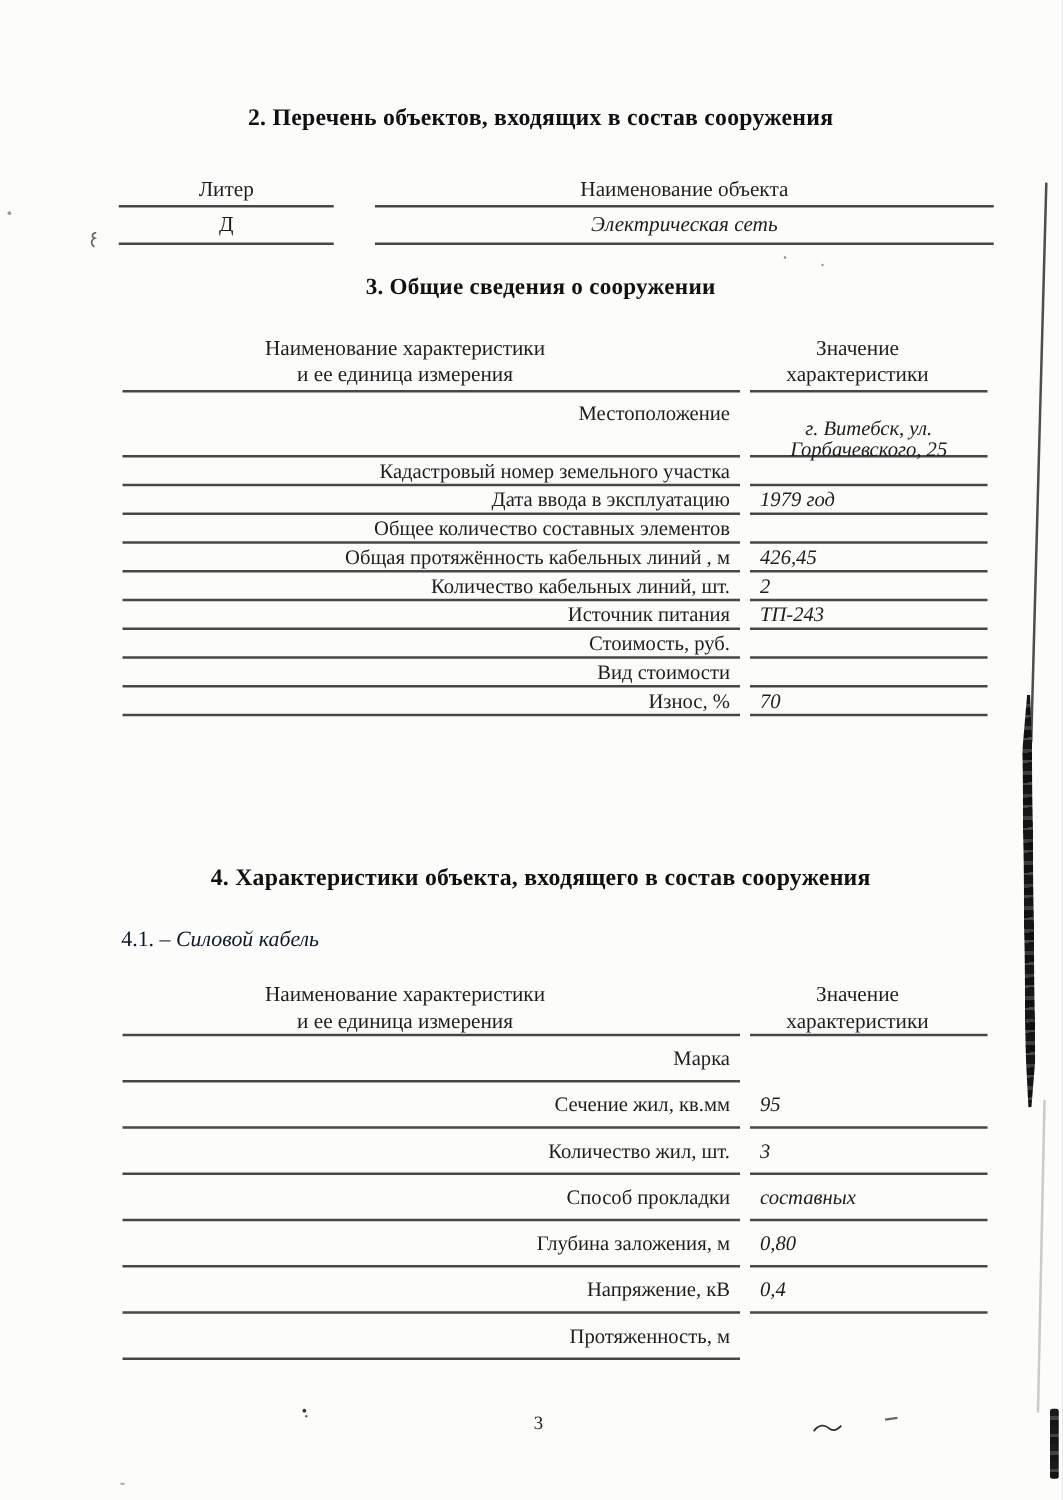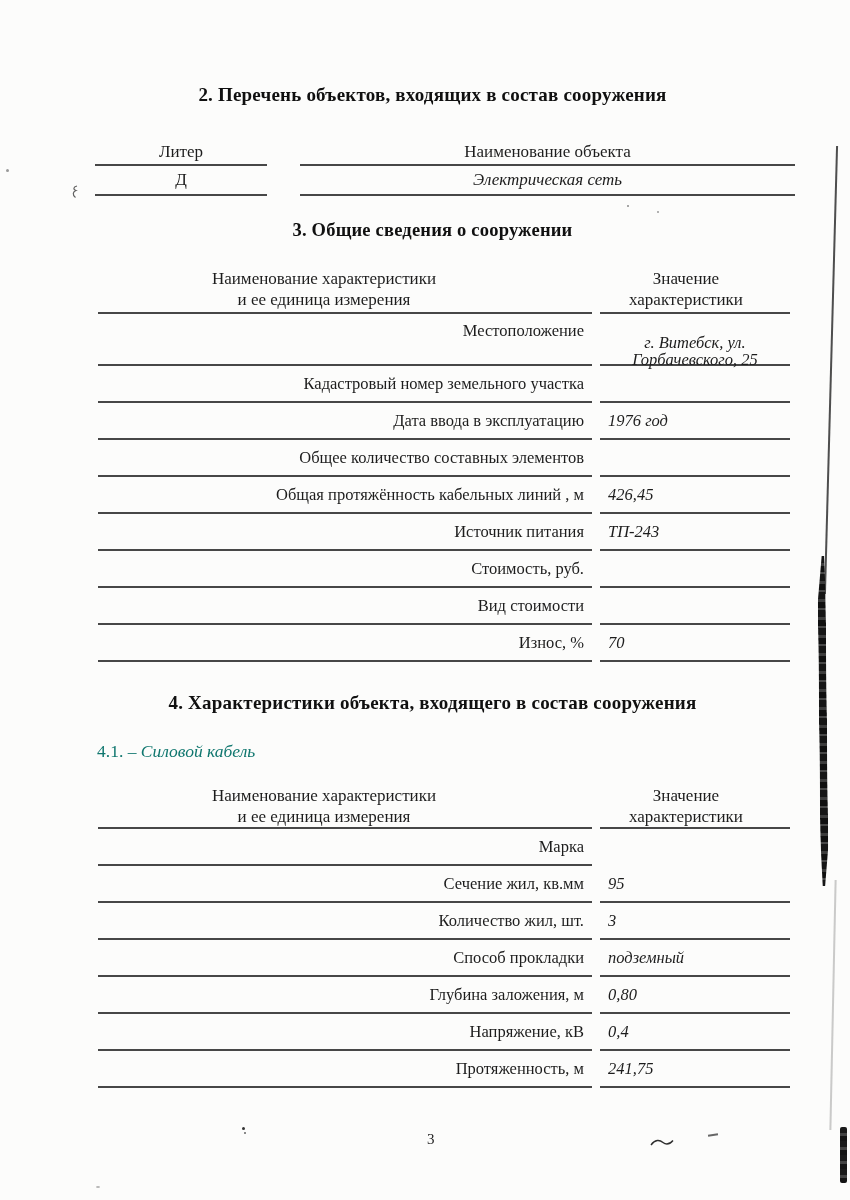--- a/index.html
+++ b/index.html
@@ -8,21 +8,21 @@
     background:#fcfcfb;overflow:hidden;
     font-family:"Liberation Serif","DejaVu Serif",serif;
     color:#1d1d1d;
   }
   
   .title{position:absolute;left:10px;width:845px;text-align:center;
     font-weight:bold;color:#101010;margin:0;letter-spacing:.2px;}
   .t2{top:84px;font-size:19px;}
   .t3{top:220px;font-size:18.5px;}
   .t4{top:692px;font-size:19px;}
-  .subsection{position:absolute;left:97px;top:741px;font-size:17.5px;color:#0f766e;}
+  .subsection{position:absolute;left:97px;top:741px;font-size:17.5px;color:#0f172a;}
   .subsection .ital{font-style:italic;}
   
   .liter-table{position:absolute;left:95px;top:140px;width:700px;font-size:17px;}
   .lt-row{display:flex;}
   .lt-row.hdr{height:26px;text-align:center;}
   .lt-row.val{height:30px;}
   .lt-c1,.lt-c2{border-bottom:2px solid #474747;display:flex;align-items:center;
     justify-content:center;height:100%;box-sizing:border-box;}
   .lt-c1{width:172px;}
   .lt-gap{width:33px;height:100%;}
@@ -34,21 +34,21 @@
   .ctable.t2t{top:780px;}
   .c-head{display:flex;}
   .t1 .c-head{height:52px;}
   .t2t .c-head{height:49px;}
   .c-head .hcell{border-bottom:2px solid #474747;box-sizing:border-box;height:100%;
     display:flex;flex-direction:column;justify-content:center;text-align:center;
     font-size:17px;line-height:21px;padding-top:4px;}
   .c-head .h-label{width:494px;padding-right:42px;}
   .c-head .h-gap{width:8px;height:100%;}
   .c-head .h-value{width:190px;padding-right:18px;}
-  .c-row{display:flex;height:37px;}
+  .c-row{display:flex;height:23px;}
   .t2t .c-row{height:37px;}
   .c-label{width:494px;border-bottom:2px solid #474747;box-sizing:border-box;height:100%;
     display:flex;align-items:center;justify-content:flex-end;text-align:right;padding-right:8px;}
   .c-gap{width:8px;height:100%;}
   .c-value{width:190px;border-bottom:2px solid #474747;box-sizing:border-box;height:100%;
     display:flex;align-items:center;padding-left:8px;font-style:italic;white-space:pre-line;}
   .t1 .c-row.tall{height:52px;}
   .t1 .c-row.tall .c-label{align-items:flex-start;padding-top:7px;}
   .t1 .c-row.tall .c-value{align-items:flex-start;justify-content:center;
     text-align:center;padding-top:20px;padding-left:0;line-height:17px;}
@@ -115,31 +115,36 @@
 Горбачевского, 25</div>
     </div>
     <div class="c-row">
       <div class="c-label">Кадастровый номер земельного участка</div>
       <div class="c-gap"></div>
       <div class="c-value"></div>
     </div>
     <div class="c-row">
       <div class="c-label">Дата ввода в эксплуатацию</div>
       <div class="c-gap"></div>
-      <div class="c-value">1976 год</div>
+      <div class="c-value">1979 год</div>
     </div>
     <div class="c-row">
       <div class="c-label">Общее количество составных элементов</div>
       <div class="c-gap"></div>
       <div class="c-value"></div>
     </div>
     <div class="c-row">
       <div class="c-label">Общая протяжённость кабельных линий , м</div>
       <div class="c-gap"></div>
       <div class="c-value">426,45</div>
+    </div>
+    <div class="c-row">
+      <div class="c-label">Количество кабельных линий, шт.</div>
+      <div class="c-gap"></div>
+      <div class="c-value">2</div>
     </div>
     <div class="c-row">
       <div class="c-label">Источник питания</div>
       <div class="c-gap"></div>
       <div class="c-value">ТП-243</div>
     </div>
     <div class="c-row">
       <div class="c-label">Стоимость, руб.</div>
       <div class="c-gap"></div>
       <div class="c-value"></div>
@@ -185,36 +190,35 @@
       <div class="c-value">95</div>
     </div>
     <div class="c-row">
       <div class="c-label">Количество жил, шт.</div>
       <div class="c-gap"></div>
       <div class="c-value">3</div>
     </div>
     <div class="c-row">
       <div class="c-label">Способ прокладки</div>
       <div class="c-gap"></div>
-      <div class="c-value">подземный</div>
+      <div class="c-value">составных</div>
     </div>
     <div class="c-row">
       <div class="c-label">Глубина заложения, м</div>
       <div class="c-gap"></div>
       <div class="c-value">0,80</div>
     </div>
     <div class="c-row">
       <div class="c-label">Напряжение, кВ</div>
       <div class="c-gap"></div>
       <div class="c-value">0,4</div>
     </div>
     <div class="c-row">
       <div class="c-label">Протяженность, м</div>
       <div class="c-gap"></div>
-      <div class="c-value">241,75</div>
     </div>
   </div>
 
   <div class="page-number">3</div>
 
   <div class="artifact edge-line-top"></div>
   <div class="artifact edge-strip-mid"></div>
   <div class="artifact edge-line-low"></div>
   <div class="artifact edge-strip-bottom"></div>
   <div class="artifact speck s1"></div>

